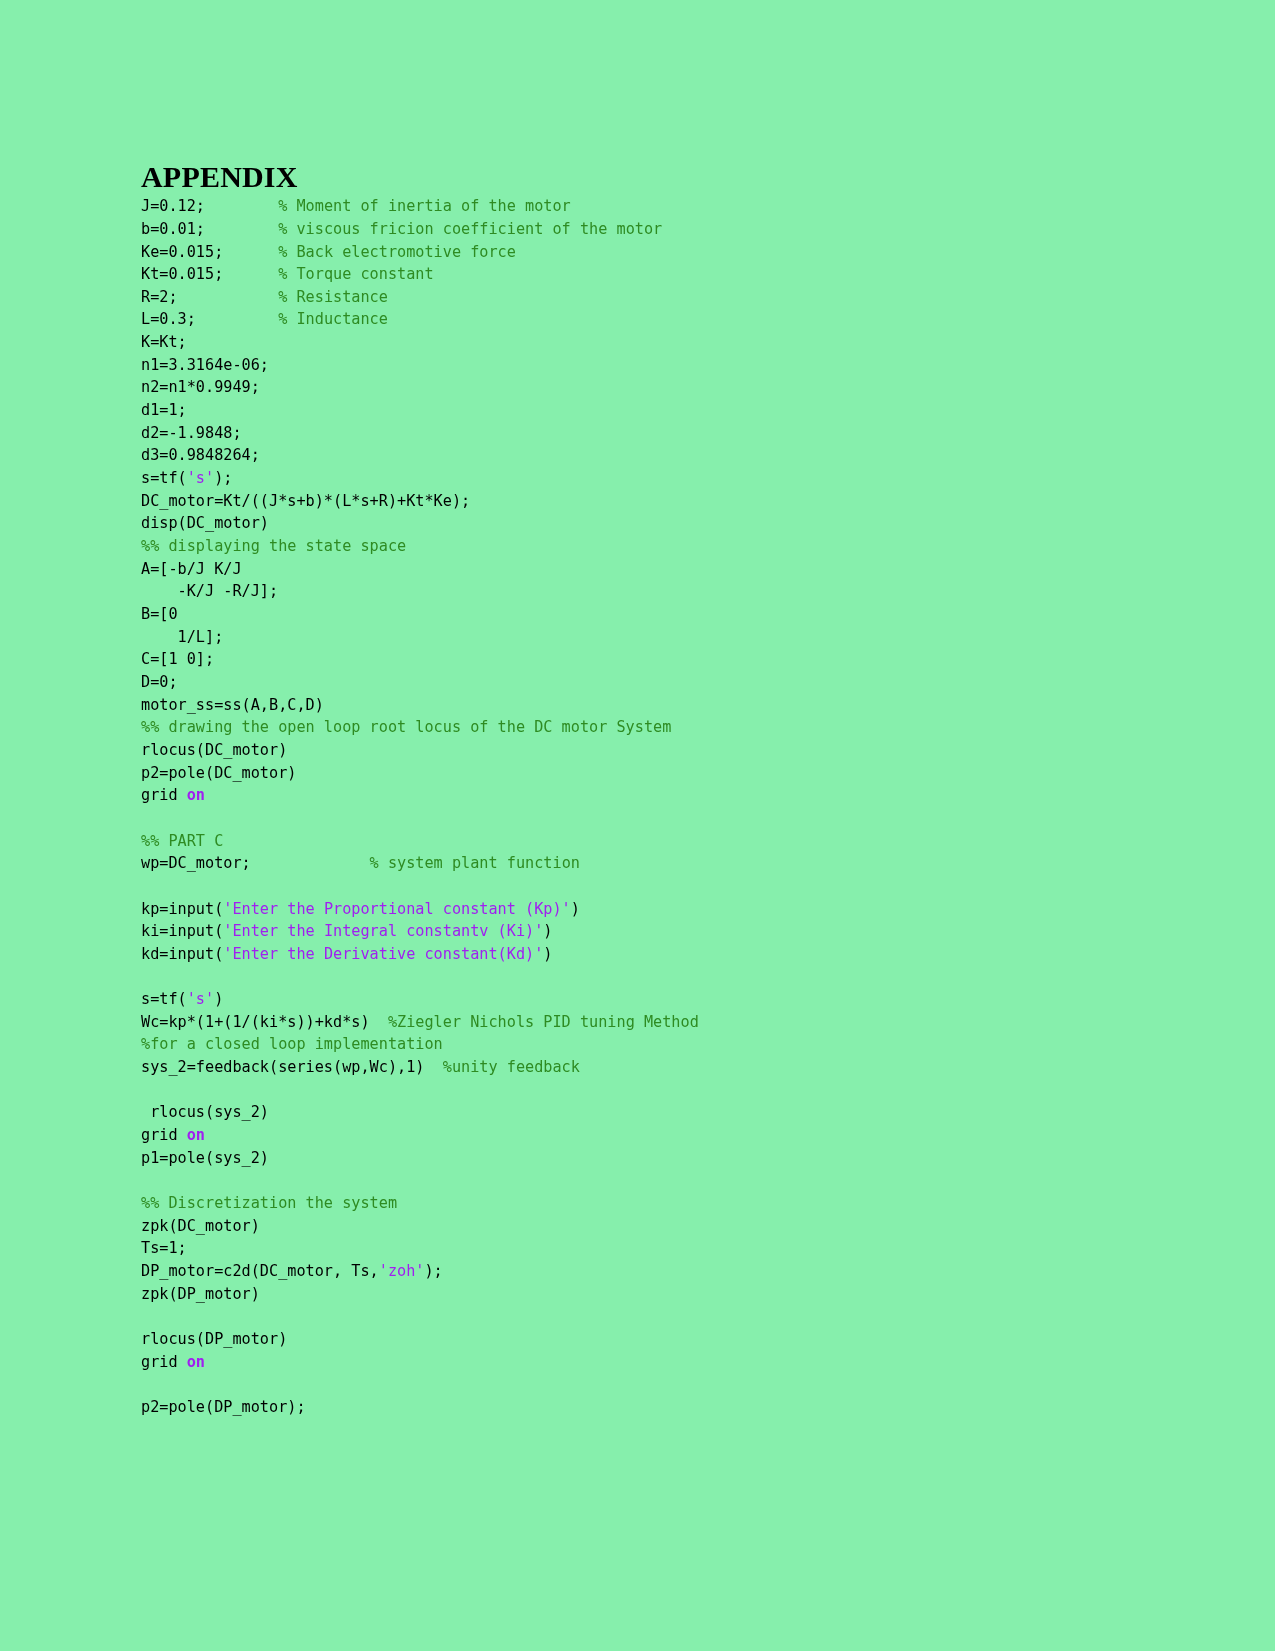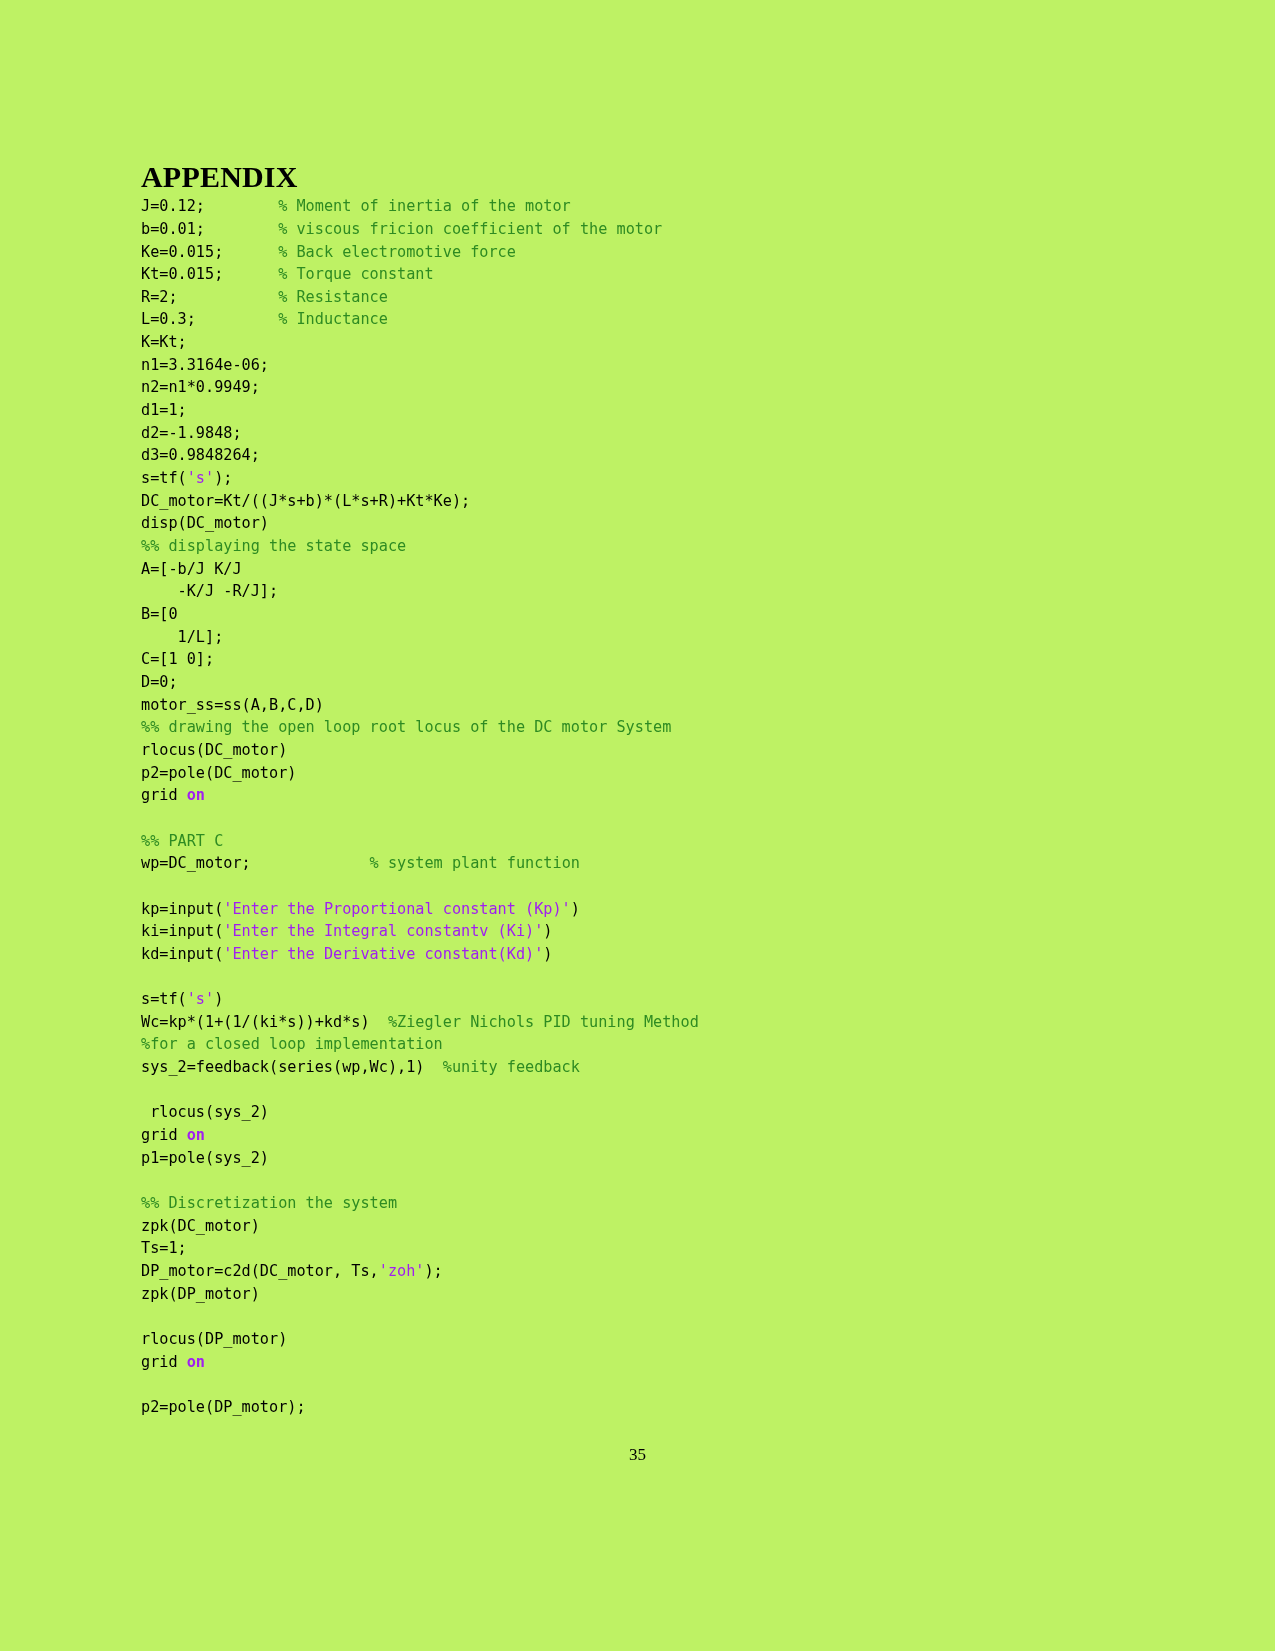--- a/index.html
+++ b/index.html
@@ -15,21 +15,21 @@
     overflow: hidden;
     font-family: "Liberation Serif", "DejaVu Serif", serif;
     -webkit-font-smoothing: antialiased;
   }
 
   .page {
     position: absolute;
     top: 0; left: 0;
     width: 1275px;
     height: 1651px;
-    background: #bef264;
+    background: #86efac;
   }
 
   
   .doc-heading {
     position: absolute;
     left: 141px;
     top: 140px;
     font-family: "Liberation Serif", "DejaVu Serif", serif;
     font-weight: bold;
     font-size: 30px;
@@ -77,15 +77,14 @@
 </style>
 </head>
 <body>
 
 <div class="page">
 
   <h1 class="doc-heading">APPENDIX</h1>
 
   <pre class="code-listing" id="code-listing"><div class="code-line"><span class="tok-code">J=0.12;</span><span class="tok-code">        </span><span class="tok-comment">% Moment of inertia of the motor</span></div><div class="code-line"><span class="tok-code">b=0.01;</span><span class="tok-code">        </span><span class="tok-comment">% viscous fricion coefficient of the motor</span></div><div class="code-line"><span class="tok-code">Ke=0.015;</span><span class="tok-code">      </span><span class="tok-comment">% Back electromotive force</span></div><div class="code-line"><span class="tok-code">Kt=0.015;</span><span class="tok-code">      </span><span class="tok-comment">% Torque constant</span></div><div class="code-line"><span class="tok-code">R=2;</span><span class="tok-code">           </span><span class="tok-comment">% Resistance</span></div><div class="code-line"><span class="tok-code">L=0.3;</span><span class="tok-code">         </span><span class="tok-comment">% Inductance</span></div><div class="code-line"><span class="tok-code">K=Kt;</span></div><div class="code-line"><span class="tok-code">n1=3.3164e-06;</span></div><div class="code-line"><span class="tok-code">n2=n1*0.9949;</span></div><div class="code-line"><span class="tok-code">d1=1;</span></div><div class="code-line"><span class="tok-code">d2=-1.9848;</span></div><div class="code-line"><span class="tok-code">d3=0.9848264;</span></div><div class="code-line"><span class="tok-code">s=tf(</span><span class="tok-string">'s'</span><span class="tok-code">);</span></div><div class="code-line"><span class="tok-code">DC_motor=Kt/((J*s+b)*(L*s+R)+Kt*Ke);</span></div><div class="code-line"><span class="tok-code">disp(DC_motor)</span></div><div class="code-line"><span class="tok-comment">%% displaying the state space</span></div><div class="code-line"><span class="tok-code">A=[-b/J K/J</span></div><div class="code-line"><span class="tok-code">    -K/J -R/J];</span></div><div class="code-line"><span class="tok-code">B=[0</span></div><div class="code-line"><span class="tok-code">    1/L];</span></div><div class="code-line"><span class="tok-code">C=[1 0];</span></div><div class="code-line"><span class="tok-code">D=0;</span></div><div class="code-line"><span class="tok-code">motor_ss=ss(A,B,C,D)</span></div><div class="code-line"><span class="tok-comment">%% drawing the open loop root locus of the DC motor System</span></div><div class="code-line"><span class="tok-code">rlocus(DC_motor)</span></div><div class="code-line"><span class="tok-code">p2=pole(DC_motor)</span></div><div class="code-line"><span class="tok-code">grid </span><span class="tok-keyword">on</span></div><div class="code-line">&nbsp;</div><div class="code-line"><span class="tok-comment">%% PART C</span></div><div class="code-line"><span class="tok-code">wp=DC_motor;</span><span class="tok-code">             </span><span class="tok-comment">% system plant function</span></div><div class="code-line">&nbsp;</div><div class="code-line"><span class="tok-code">kp=input(</span><span class="tok-string">'Enter the Proportional constant (Kp)'</span><span class="tok-code">)</span></div><div class="code-line"><span class="tok-code">ki=input(</span><span class="tok-string">'Enter the Integral constantv (Ki)'</span><span class="tok-code">)</span></div><div class="code-line"><span class="tok-code">kd=input(</span><span class="tok-string">'Enter the Derivative constant(Kd)'</span><span class="tok-code">)</span></div><div class="code-line">&nbsp;</div><div class="code-line"><span class="tok-code">s=tf(</span><span class="tok-string">'s'</span><span class="tok-code">)</span></div><div class="code-line"><span class="tok-code">Wc=kp*(1+(1/(ki*s))+kd*s)  </span><span class="tok-comment">%Ziegler Nichols PID tuning Method</span></div><div class="code-line"><span class="tok-comment">%for a closed loop implementation</span></div><div class="code-line"><span class="tok-code">sys_2=feedback(series(wp,Wc),1)  </span><span class="tok-comment">%unity feedback</span></div><div class="code-line">&nbsp;</div><div class="code-line"><span class="tok-code"> rlocus(sys_2)</span></div><div class="code-line"><span class="tok-code">grid </span><span class="tok-keyword">on</span></div><div class="code-line"><span class="tok-code">p1=pole(sys_2)</span></div><div class="code-line">&nbsp;</div><div class="code-line"><span class="tok-comment">%% Discretization the system</span></div><div class="code-line"><span class="tok-code">zpk(DC_motor)</span></div><div class="code-line"><span class="tok-code">Ts=1;</span></div><div class="code-line"><span class="tok-code">DP_motor=c2d(DC_motor, Ts,</span><span class="tok-string">'zoh'</span><span class="tok-code">);</span></div><div class="code-line"><span class="tok-code">zpk(DP_motor)</span></div><div class="code-line">&nbsp;</div><div class="code-line"><span class="tok-code">rlocus(DP_motor)</span></div><div class="code-line"><span class="tok-code">grid </span><span class="tok-keyword">on</span></div><div class="code-line">&nbsp;</div><div class="code-line"><span class="tok-code">p2=pole(DP_motor);</span></div></pre>
 
-  <div class="page-number">35</div>
 
 </div>
 
 </body></html>

